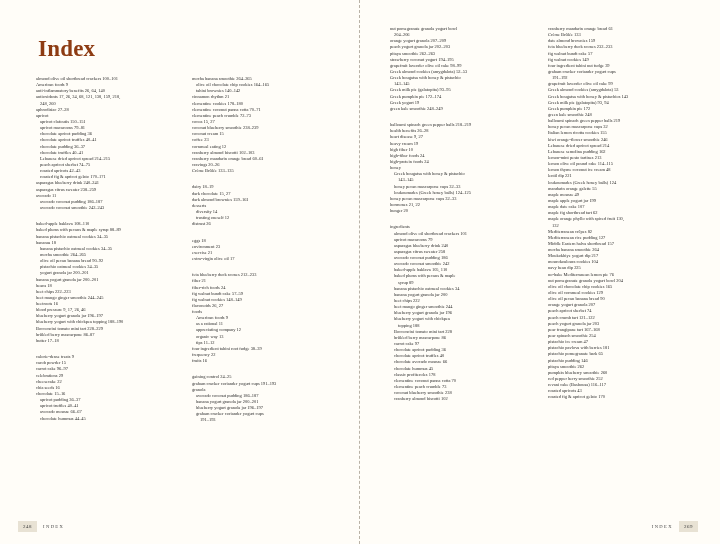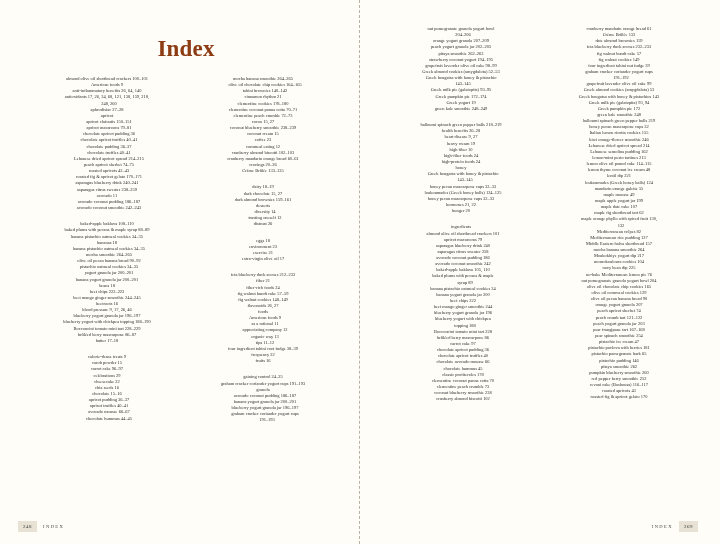--- a/index.html
+++ b/index.html
@@ -5,21 +5,21 @@
   html, body { margin:0; padding:0; }
   body {
     width:720px; height:544px;
     background:#fffdf8;
     font-family:"Liberation Serif", serif;
     color:#2b2b2b;
     overflow:hidden;
     position:relative;
   }
   .spread { display:flex; width:720px; height:544px; position:relative; }
-  .page { position:relative; box-sizing:border-box;text-align:center; }
+  .page { position:relative; box-sizing:border-box; }
   .page.left  { width:360px; height:544px; padding:26px 26px 0 36px; }
   .page.right { width:360px; height:544px; padding:26px 30px 0 30px; }
 
   .gutter {
     position:absolute; left:359px; top:0; height:544px;
     border-left:1px dashed #b9b2a6;
   }
 
   .index-title {
     font-family:"Liberation Serif", serif;

